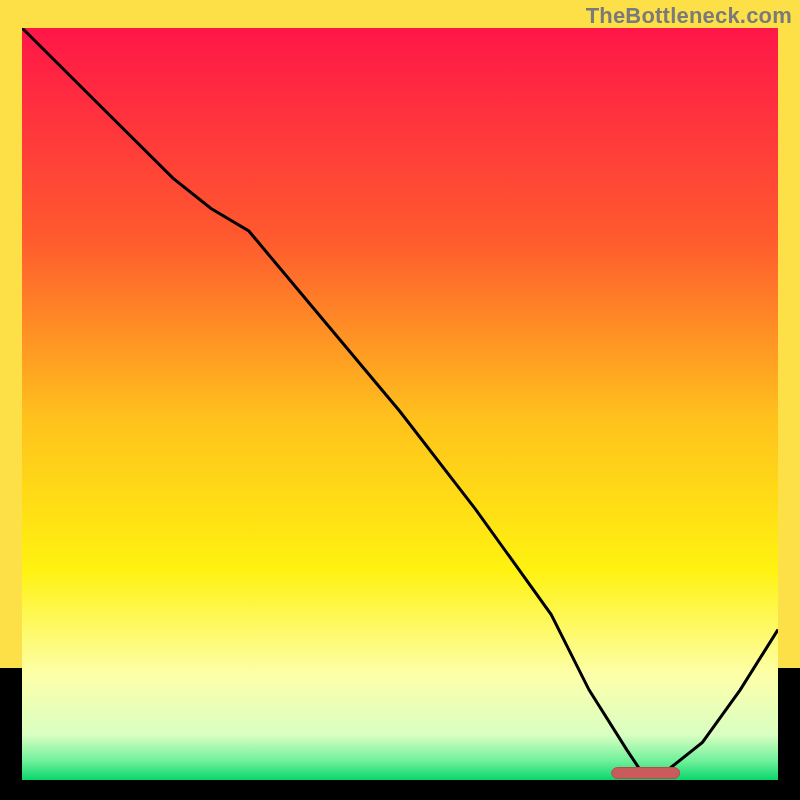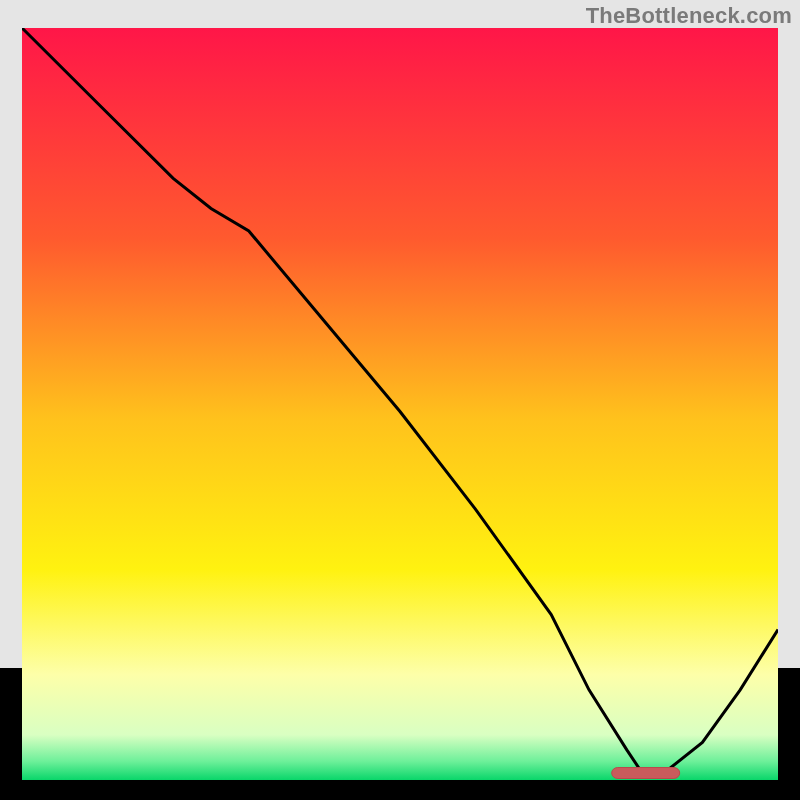--- a/index.html
+++ b/index.html
@@ -6,21 +6,21 @@
     margin: 0;
     padding: 0;
     width: 800px;
     height: 800px;
     background: #000;
     font-family: Arial, Helvetica, sans-serif;
   }
   .outer {
     width: 800px;
     height: 668px;
-    background: #e5e5e5;
+    background: #fde047;
     position: relative;
   }
   .watermark {
     position: absolute;
     top: 3px;
     right: 8px;
     color: #7a7a7a;
     font-size: 22px;
     font-weight: bold;
     letter-spacing: 0.2px;

